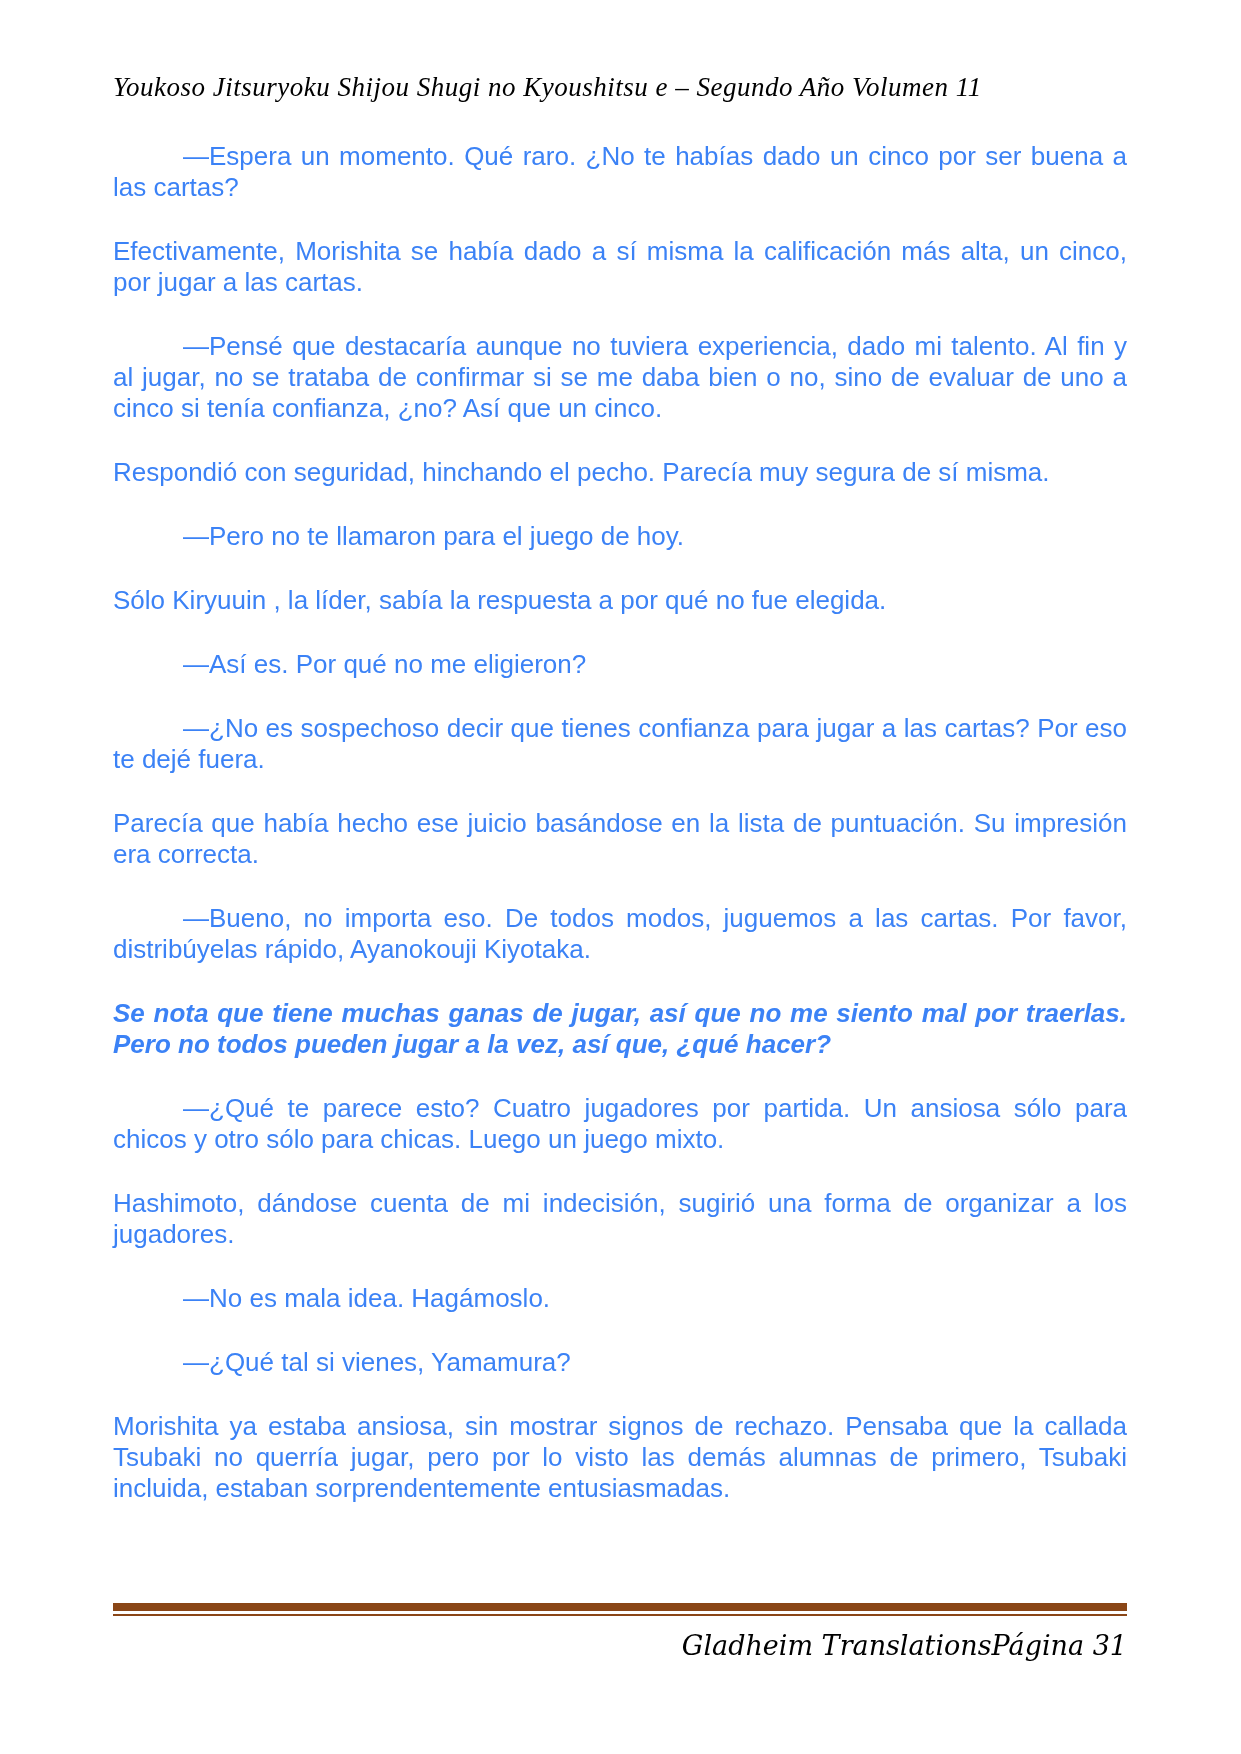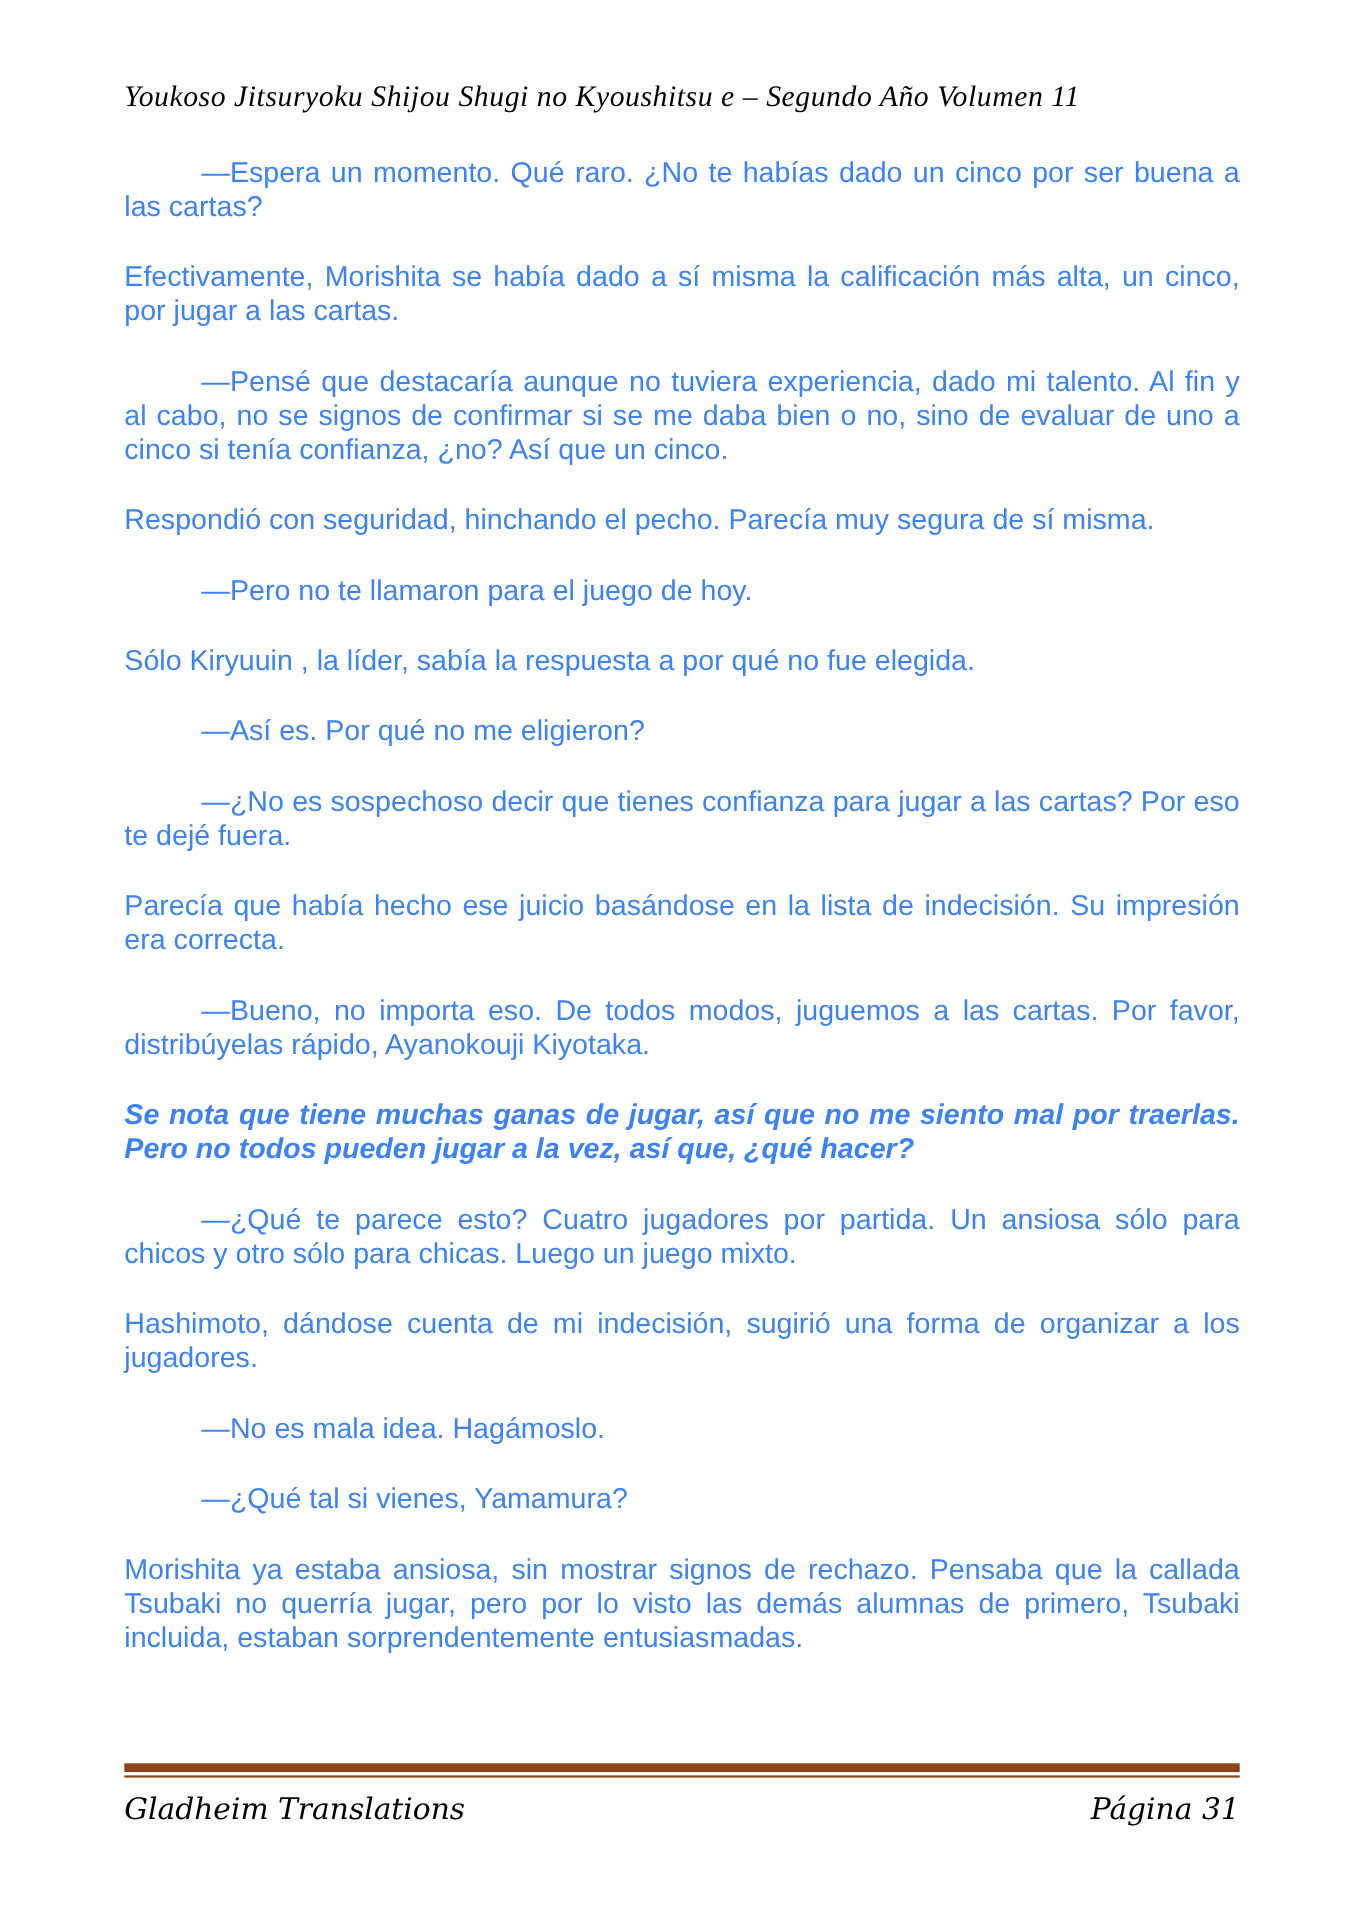--- a/index.html
+++ b/index.html
@@ -66,47 +66,47 @@
     .footer-rule .rule-thin {
       height: 2px;
     }
     
     .page-footer {
       position: absolute;
       left: 113px;
       top: 1630px;
       width: 1014px;
       display: flex;
-      justify-content: space-between;
+      justify-content: flex-end;
       align-items: baseline;
       font-family: "DejaVu Serif", serif;
       font-style: italic;
       font-size: 27px;
       color: #000000;
     }
   </style>
 </head>
 <body>
 
 <div class="page">
 
   <div class="page-header">
     <span>Youkoso Jitsuryoku Shijou Shugi no Kyoushitsu e – Segundo Año Volumen 11</span>
   </div>
 
   <div class="doc-body">
     <p class="para" data-style="dialogue">—Espera un momento. Qué raro. ¿No te habías dado un cinco por ser buena a las cartas?</p>
     <p class="para" data-style="narration">Efectivamente, Morishita se había dado a sí misma la calificación más alta, un cinco, por jugar a las cartas.</p>
-    <p class="para" data-style="dialogue">—Pensé que destacaría aunque no tuviera experiencia, dado mi talento. Al fin y al cabo, no se signos de confirmar si se me daba bien o no, sino de evaluar de uno a cinco si tenía confianza, ¿no? Así que un cinco.</p>
+    <p class="para" data-style="dialogue">—Pensé que destacaría aunque no tuviera experiencia, dado mi talento. Al fin y al jugar, no se trataba de confirmar si se me daba bien o no, sino de evaluar de uno a cinco si tenía confianza, ¿no? Así que un cinco.</p>
     <p class="para" data-style="narration">Respondió con seguridad, hinchando el pecho. Parecía muy segura de sí misma.</p>
     <p class="para" data-style="dialogue">—Pero no te llamaron para el juego de hoy.</p>
     <p class="para" data-style="narration">Sólo Kiryuuin , la líder, sabía la respuesta a por qué no fue elegida.</p>
     <p class="para" data-style="dialogue">—Así es. Por qué no me eligieron?</p>
     <p class="para" data-style="dialogue">—¿No es sospechoso decir que tienes confianza para jugar a las cartas? Por eso te dejé fuera.</p>
-    <p class="para" data-style="narration">Parecía que había hecho ese juicio basándose en la lista de indecisión. Su impresión era correcta.</p>
+    <p class="para" data-style="narration">Parecía que había hecho ese juicio basándose en la lista de puntuación. Su impresión era correcta.</p>
     <p class="para" data-style="dialogue">—Bueno, no importa eso. De todos modos, juguemos a las cartas. Por favor, distribúyelas rápido, Ayanokouji Kiyotaka.</p>
     <p class="para" data-style="narration-italic">Se nota que tiene muchas ganas de jugar, así que no me siento mal por traerlas. Pero no todos pueden jugar a la vez, así que, ¿qué hacer?</p>
     <p class="para" data-style="dialogue">—¿Qué te parece esto? Cuatro jugadores por partida. Un ansiosa sólo para chicos y otro sólo para chicas. Luego un juego mixto.</p>
     <p class="para" data-style="narration">Hashimoto, dándose cuenta de mi indecisión, sugirió una forma de organizar a los jugadores.</p>
     <p class="para" data-style="dialogue">—No es mala idea. Hagámoslo.</p>
     <p class="para" data-style="dialogue">—¿Qué tal si vienes, Yamamura?</p>
     <p class="para" data-style="narration">Morishita ya estaba ansiosa, sin mostrar signos de rechazo. Pensaba que la callada Tsubaki no querría jugar, pero por lo visto las demás alumnas de primero, Tsubaki incluida, estaban sorprendentemente entusiasmadas.</p>
   </div>
 
   <div class="footer-rule">

